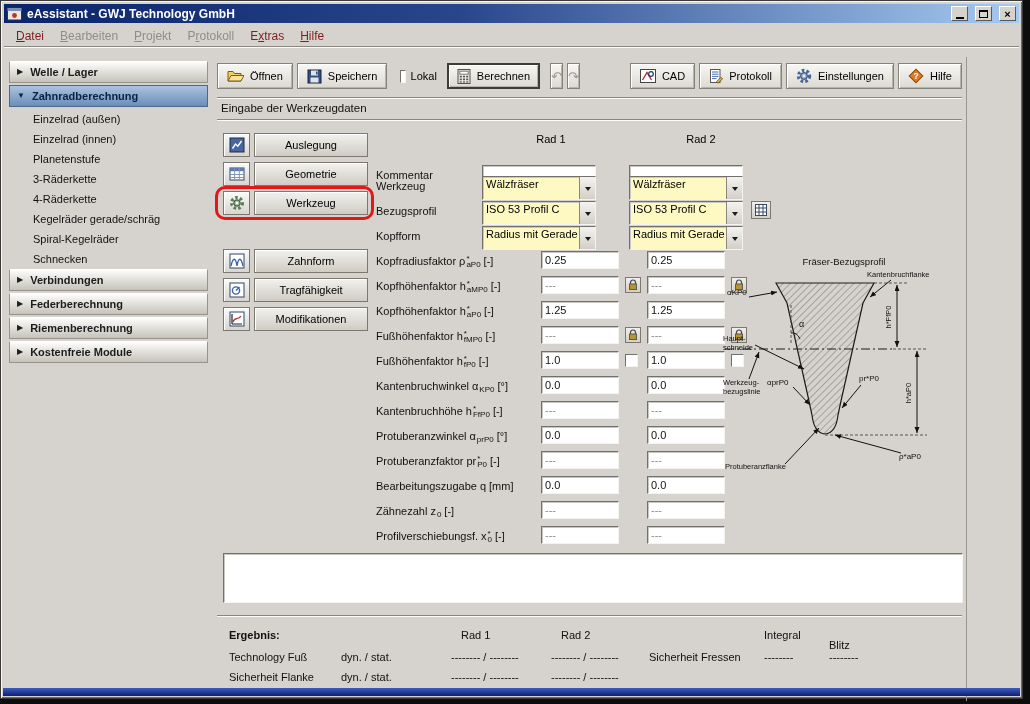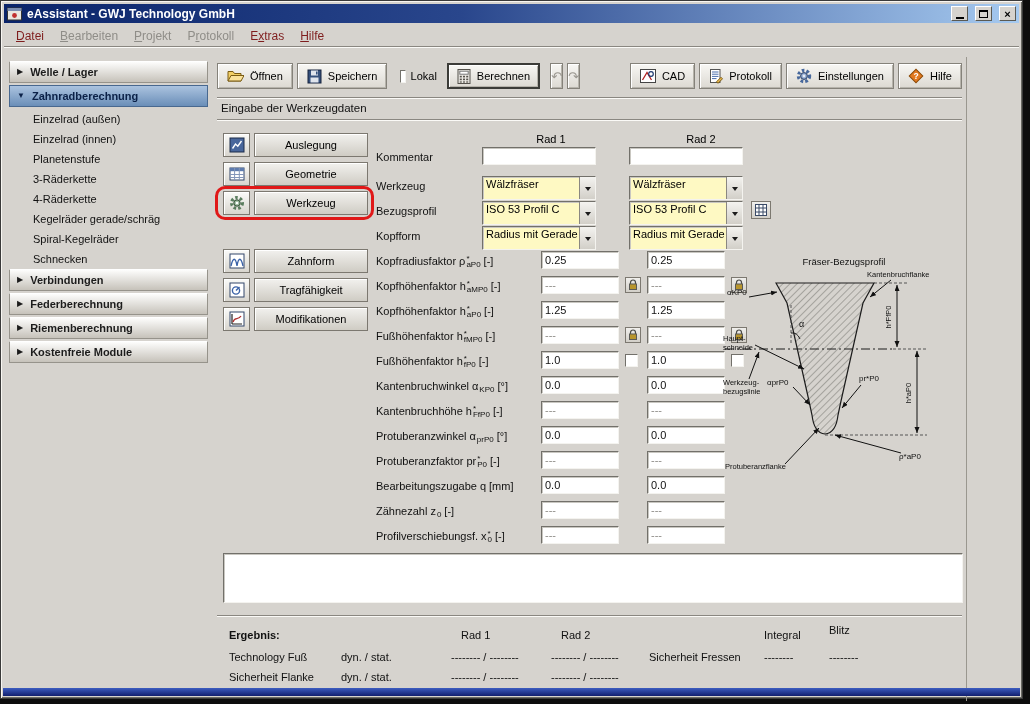--- a/index.html
+++ b/index.html
@@ -314,21 +314,21 @@
           </svg>
         </span>
       <span class="navbtn">Modifikationen</span>
     </div>
     <div class="red-annotation" style="border-color: rgb(224, 24, 24);"></div>
 
     <span class="formhdr" style="left:296px">Rad 1</span>
     <span class="formhdr" style="left:446px">Rad 2</span>
 
     <div>
-        <div class="frow" style="top: 90px; text-decoration: underline;">
+        <div class="frow" style="top: 108px; text-decoration: underline;">
           <div class="flabel">
             <span>Kommentar</span>
           </div>
           <input class="fin" style="left: 267px; width: 114px;">
           <input class="fin" style="left: 414px; width: 114px;">
         </div>
         <div class="frow" style="top: 119px;">
           <div class="flabel">
             <span>Werkzeug</span>
           </div>
@@ -605,21 +605,21 @@
     </div>
 
     <div class="msgbox"></div>
     <div class="hline" style="top:558px"></div>
 
     <div class="results">
       <span class="rpos bold" style="left:14px;top:6px">Ergebnis:</span>
       <span class="rpos" style="left:246px;top:6px">Rad 1</span>
       <span class="rpos" style="left:346px;top:6px">Rad 2</span>
       <span class="rpos" style="left:549px;top:6px">Integral</span>
-      <span class="rpos" style="left:614px;top:1px">Blitz</span>
+      <span class="rpos" style="left:614px;top:16px">Blitz</span>
 
       <span class="rpos" style="left:14px;top:28px">Technology Fuß</span>
       <span class="rpos" style="left:126px;top:28px">dyn. / stat.</span>
       <span class="rpos" style="left:236px;top:28px">-------- / --------</span>
       <span class="rpos" style="left:336px;top:28px">-------- / --------</span>
       <span class="rpos" style="left:434px;top:28px">Sicherheit Fressen</span>
       <span class="rpos" style="left:549px;top:28px">--------</span>
       <span class="rpos" style="left:614px;top:28px">--------</span>
 
       <span class="rpos" style="left:14px;top:48px">Sicherheit Flanke</span>

